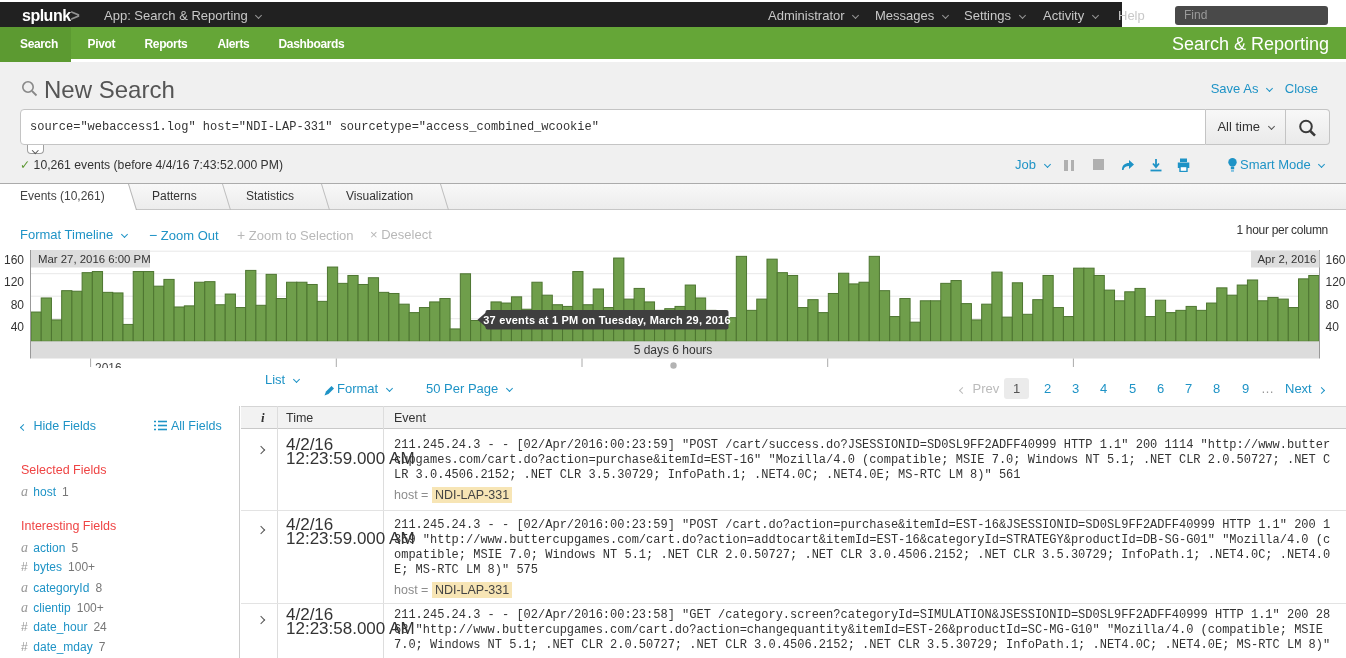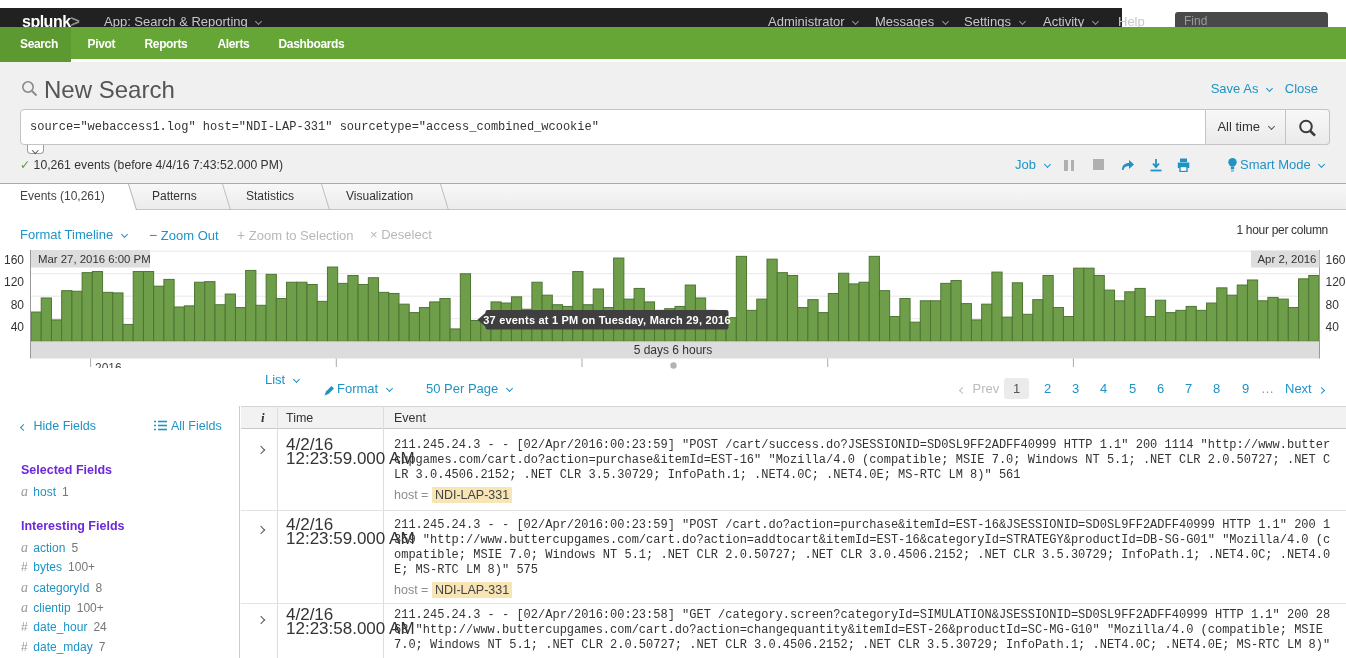--- a/index.html
+++ b/index.html
@@ -4,21 +4,21 @@
 <style>
 * { margin:0; padding:0; box-sizing:border-box; }
 html,body { width:1346px; height:658px; overflow:hidden; }
 body { font-family:"Liberation Sans",sans-serif; font-size:13px; color:#333; background:#fff; position:relative; }
 .abs { position:absolute; }
 .blue { color:#1e93c6; }
 .chev { display:inline-block; width:5px; height:5px; border-right:1.5px solid currentColor; border-bottom:1.5px solid currentColor; transform:rotate(45deg); margin-left:5px; vertical-align:2.5px; }
 .chevL { display:inline-block; width:5px; height:5px; border-left:1.5px solid currentColor; border-bottom:1.5px solid currentColor; transform:rotate(45deg); margin-right:4px; vertical-align:0.5px; }
 .chevR { display:inline-block; width:5px; height:5px; border-right:1.5px solid currentColor; border-top:1.5px solid currentColor; transform:rotate(45deg); margin-left:4px; vertical-align:0.5px; }
 
-#topbar { position:absolute; left:0; top:8px; width:1122px; height:27px; background:#212121; }
+#topbar { position:absolute; left:0; top:2px; width:1122px; height:27px; background:#212121; }
 #topbar .item { position:absolute; top:0; line-height:27px; color:#c8c8c8; font-size:13px; }
 #logo { position:absolute; left:22px; top:0; line-height:27px; font-size:16px; font-weight:bold; color:#fff; letter-spacing:-0.5px; }
 #logo span { color:#909090; font-weight:bold; }
 #find { position:absolute; left:1175px; top:3.5px; width:153px; height:19px; background:#494949; border-radius:3px; color:#9a9a9a; font-size:12px; line-height:19px; padding-left:9px; }
 
 #nav { position:absolute; left:0; top:27px; width:1346px; height:32px; background:#65a637; }
 #nav .t { position:absolute; top:0; line-height:35px; color:#fff; font-size:12px; font-weight:bold; letter-spacing:-0.35px; }
 #navactive { position:absolute; left:0; top:0; width:71px; height:35px; background:#5c9a31; }
 #apptitle { position:absolute; right:17px; top:0; line-height:35px; color:#fff; font-size:18px; }
 
@@ -48,21 +48,21 @@
 #etable { position:absolute; left:241px; top:406px; width:1105px; height:252px; }
 #ehead { position:absolute; left:0; top:0; width:1105px; height:23px; background:#f2f2f2; border-top:1px solid #d5d5d5; border-bottom:1px solid #c9c9c9; }
 .vline { position:absolute; top:0; width:1px; background:#ddd; }
 .mono { font-family:"Liberation Mono",monospace; font-size:12px; line-height:15px; color:#333; white-space:pre; }
 .hl { background:#f7e5b5; padding:1px 3px; color:#444; }
 .hostlbl { color:#8c8c8c; }
 .rowsep { position:absolute; left:0; width:1105px; height:1px; background:#e3e3e3; }
 .ts { font-size:17px; color:#333; line-height:14.5px; }
 .exp { display:inline-block; width:6px; height:6px; border-right:1.5px solid #555; border-top:1.5px solid #555; transform:rotate(45deg); }
 
-.fhdr { font-size:12.5px; color:#6d28d9;font-weight:bold; }
+.fhdr { font-size:12.5px; color:#ef4444; }
 .frow { font-size:12px; height:20px; }
 .fpre { display:inline-block; width:9px; color:#999; font-style:italic; font-family:"Liberation Serif",serif; font-size:14px; }
 .fpre2 { display:inline-block; width:9px; color:#999; font-size:12px; font-style:normal; }
 .fcnt { color:#777; margin-left:6px; }
 </style>
 </head>
 <body>
 
 <div id="topbar">
   <div id="logo">splunk<span>&gt;</span></div>
@@ -75,20 +75,21 @@
   <div id="find">Find</div>
 </div>
 
 <div id="nav">
   <div id="navactive"></div>
   <div class="t" style="left:20px;">Search</div>
   <div class="t" style="left:87.5px;">Pivot</div>
   <div class="t" style="left:144.5px;">Reports</div>
   <div class="t" style="left:217.5px;">Alerts</div>
   <div class="t" style="left:278.5px;">Dashboards</div>
+  <div id="apptitle">Search &amp; Reporting</div>
 </div>
 
 <div id="graysec">
   <svg style="position:absolute;left:21px;top:18px" width="17" height="17">
       <circle cx="7" cy="7" r="5.2" fill="none" stroke="#888" stroke-width="1.6"></circle>
       <line x1="11" y1="11" x2="15.5" y2="15.5" stroke="#888" stroke-width="1.8"></line>
     </svg>
   <div id="newsearch">New Search</div>
   <div id="saveas" class="blue">Save As <span class="chev"></span></div>
   <div id="closel" class="blue">Close</div>

